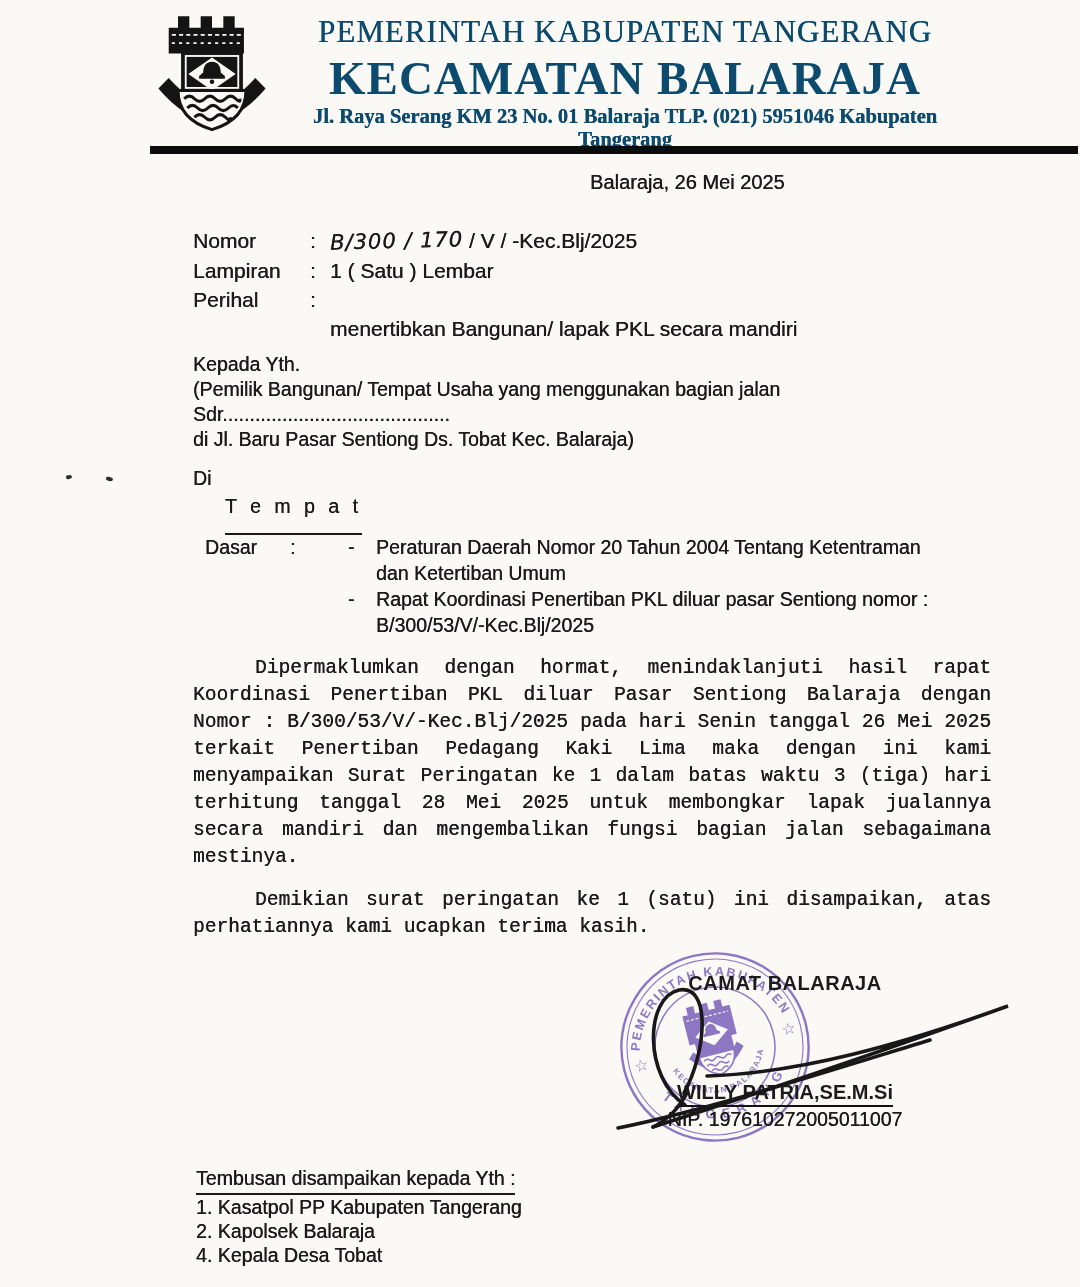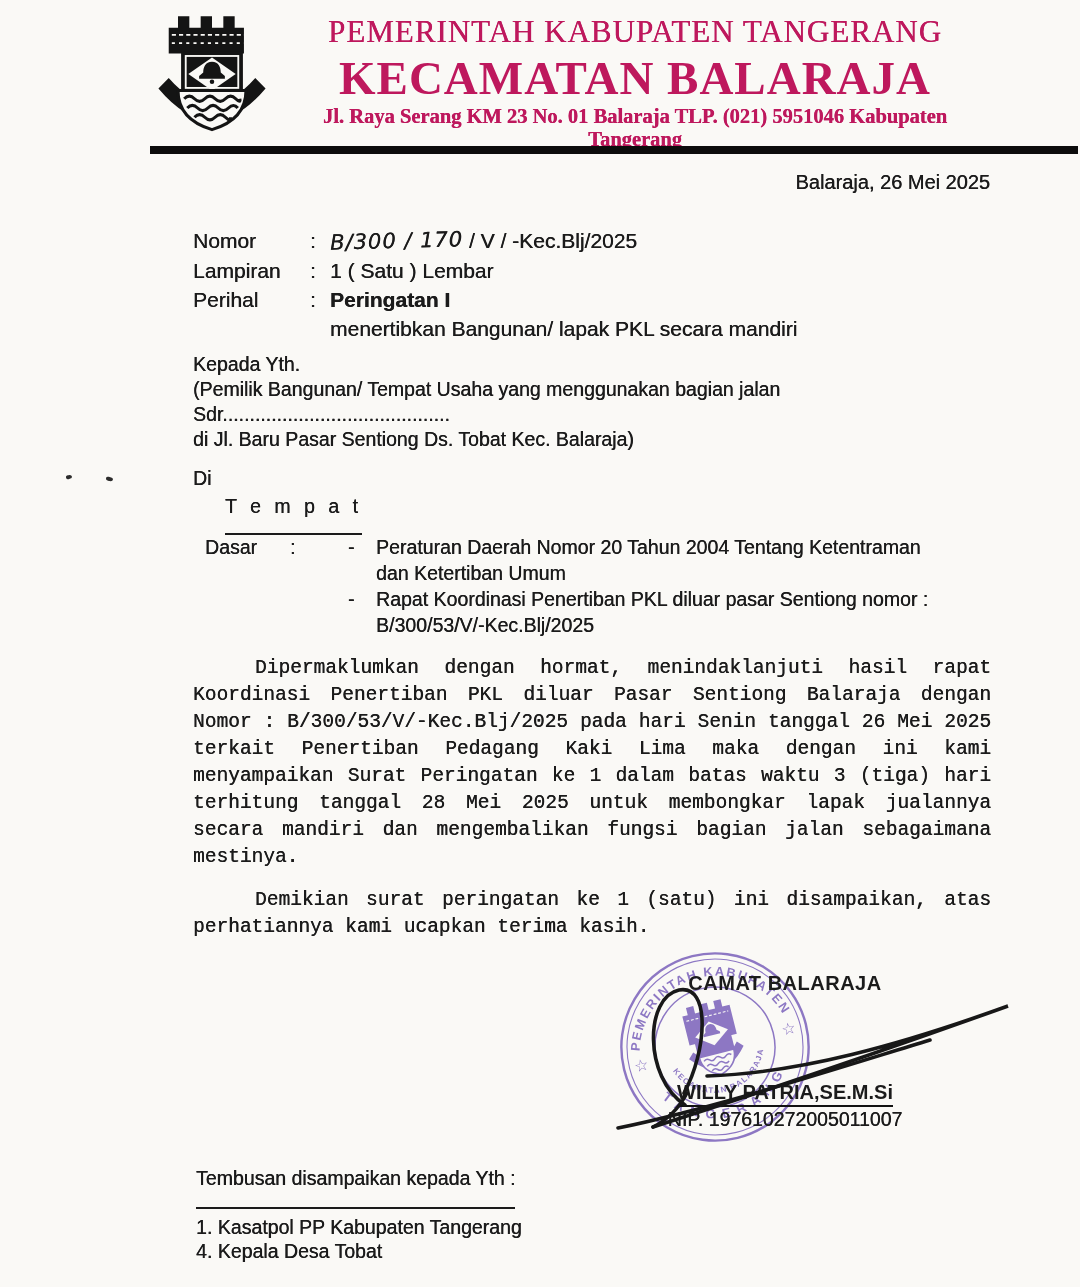--- a/index.html
+++ b/index.html
@@ -11,30 +11,30 @@
     overflow:hidden;
     font-family:"Liberation Sans", sans-serif;
     color:#1b1b1b;
     
   }
   .page *{box-sizing:border-box;}
   .inkish{text-shadow:0.35px 0 0 currentColor;}
 
   
   .letterhead-logo{position:absolute;left:150px;top:6px;width:124px;height:136px;}
-  .head-text{position:absolute;left:280px;top:14px;width:710px;text-align:center;
-             font-family:"Liberation Serif", serif;color:#be185d;}
+  .head-text{position:absolute;left:270px;top:14px;width:710px;text-align:center;
+             font-family:"Liberation Serif", serif;color:#0c4a6e;}
   .head-gov{font-size:31px;letter-spacing:1px;font-weight:400;}
   .head-district{font-size:47px;font-weight:700;letter-spacing:1px;margin-top:1px;}
   .head-address{font-size:20.5px;font-weight:700;margin-top:0;}
   .head-rule{position:absolute;left:150px;top:146px;width:928px;height:3px;
              border-top:5px solid #0c0c0c;border-bottom:3px solid #0c0c0c;}
 
   
-  .dateline{position:absolute;left:590px;top:171px;width:400px;text-align:right;
+  .dateline{position:absolute;left:590px;top:171px;width:400px;
             font-size:20px;}
 
   
   .meta{position:absolute;left:193px;top:226px;font-size:21px;line-height:29px;}
   .meta-row{display:grid;grid-template-columns:117px 20px auto;}
   .bold{font-weight:700;}
   .handwritten{font-family:"DejaVu Sans", sans-serif;font-style:italic;
                display:inline-block;transform:rotate(-1.5deg);letter-spacing:1px;}
 
   
@@ -63,21 +63,21 @@
   .sig-scribble{position:absolute;left:595px;top:945px;width:470px;height:215px;z-index:4;}
   .sig-name{position:absolute;left:625px;top:1081px;width:320px;text-align:center;z-index:3;}
   .sig-name span{display:inline-block;font-size:20px;font-weight:700;
                  border-bottom:2.5px solid #121212;padding-bottom:1px;}
   .sig-nip{position:absolute;left:625px;top:1108px;width:320px;text-align:center;
            font-size:19.5px;z-index:3;}
 
   
   .tembusan{position:absolute;left:196px;top:1166px;font-size:19.5px;line-height:24px;}
   .tembusan-title{display:inline-block;border-bottom:2px solid #1b1b1b;
-                  padding-bottom:17px;margin-bottom:6px;}
+                  padding-bottom:3px;}
 
   
   .speck{position:absolute;background:#2c2c2c;border-radius:40% 60% 50% 50%;}
   .speck-1{left:66px;top:475px;width:6px;height:4px;transform:rotate(-15deg);}
   .speck-2{left:106px;top:477px;width:7px;height:4px;transform:rotate(10deg);}
 </style>
 </head>
 <body>
 
 <div class="page">
@@ -122,21 +122,20 @@
       <span><span class="handwritten">B/300 / 170</span>&nbsp;<span>/ V / -Kec.Blj/2025</span></span>
     </div>
     <div class="meta-row">
       <span>Lampiran</span>
       <span>:</span>
       <span>1 ( Satu ) Lembar</span>
     </div>
     <div class="meta-row">
       <span>Perihal</span>
       <span>:</span>
-      <span class="bold">Peringatan I</span>
     </div>
     <div class="meta-row">
       <span></span>
         <span></span>
       <span>menertibkan Bangunan/ lapak PKL secara mandiri</span>
     </div>
   </div>
 
   <div class="recipient inkish">
     <div>Kepada Yth.</div>
@@ -223,19 +222,20 @@
   </div>
 
   <div class="sig-name">
     <span>WILLY PATRIA,SE.M.Si</span>
   </div>
   <div class="sig-nip inkish">NIP. 197610272005011007</div>
 
   <div class="tembusan inkish">
     <span class="tembusan-title">Tembusan disampaikan kepada Yth :</span>
     <div>1. Kasatpol PP Kabupaten Tangerang</div>
+    <div>2. Kapolsek Balaraja</div>
     <div>4. Kepala Desa Tobat</div>
   </div>
 
   <div class="speck speck-1"></div>
   <div class="speck speck-2"></div>
 
 </div>
 
 </body></html>

